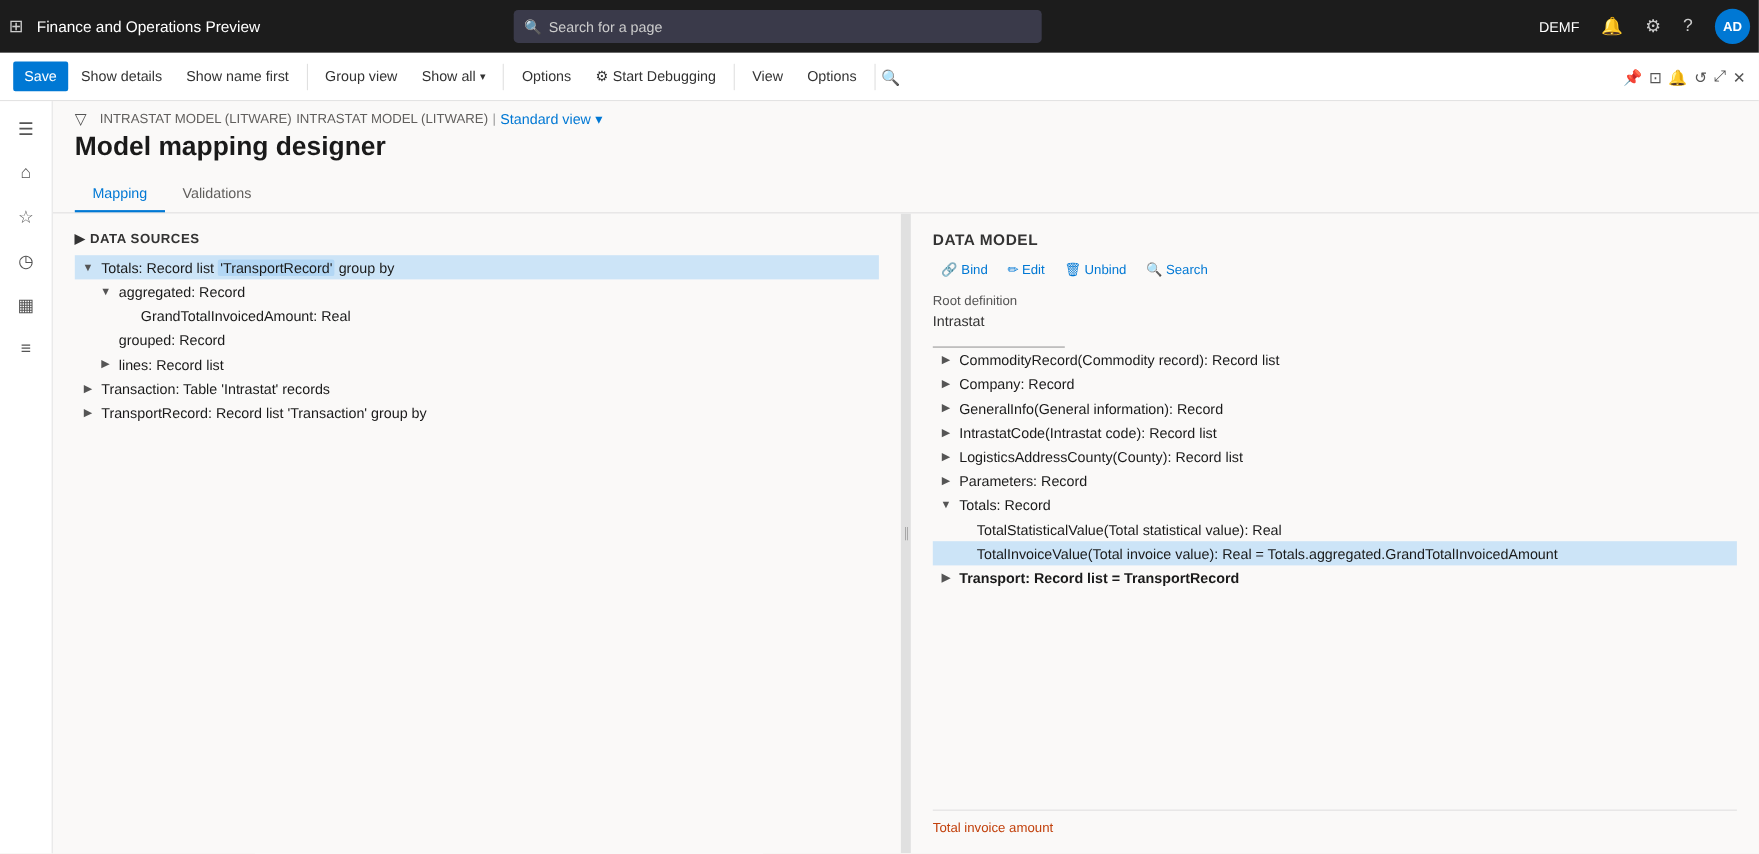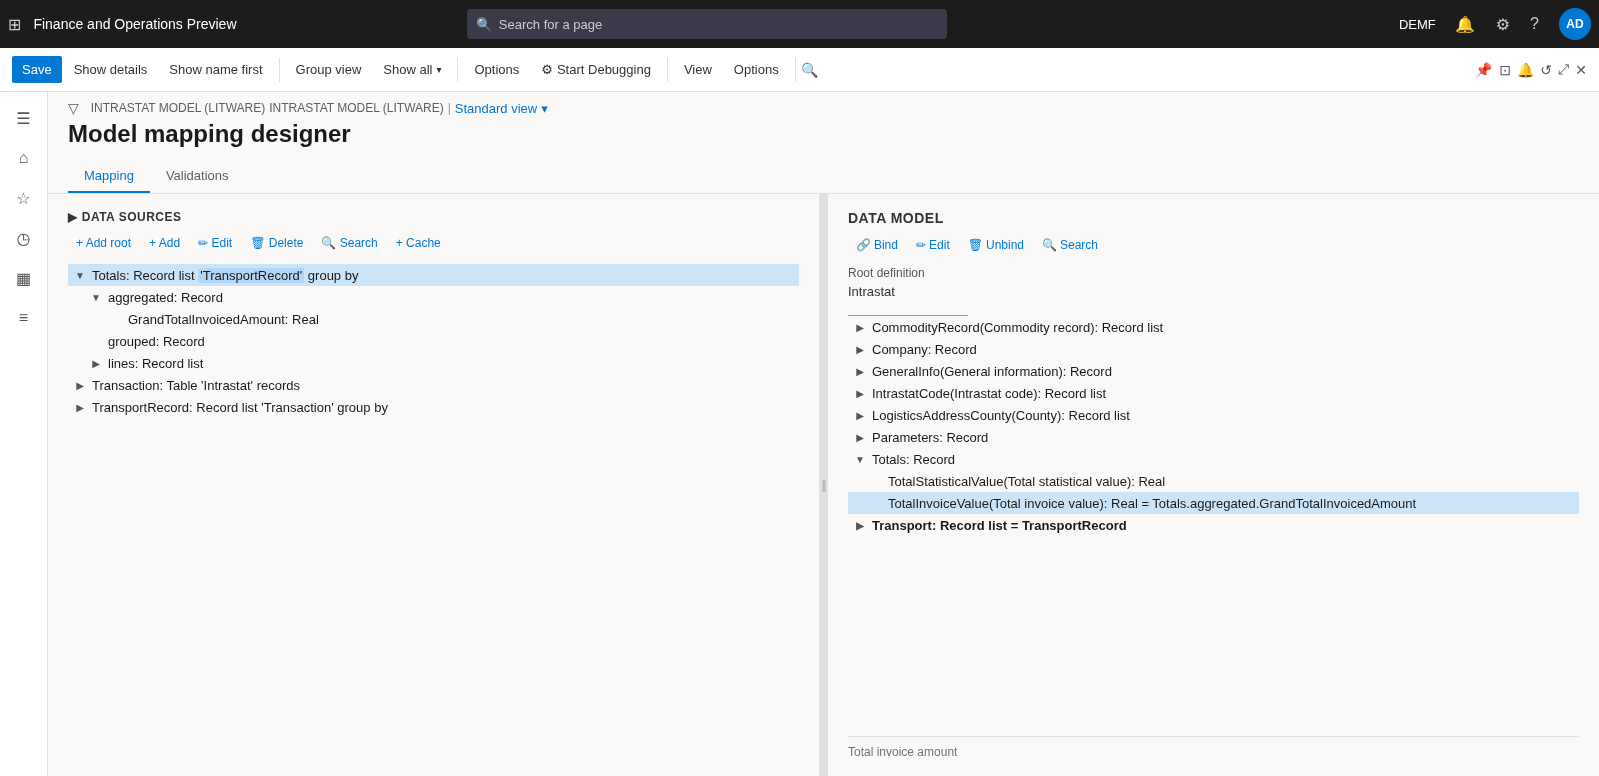--- a/index.html
+++ b/index.html
@@ -208,28 +208,20 @@
       <div class="tab">Validations</div>
     </div>
 
     <div class="designer-area">
 
       <div class="ds-panel">
         <div class="ds-header">
           <span style="cursor:pointer;">▶</span>
           <span>DATA SOURCES</span>
         </div>
-        <div class="ds-toolbar">
-          <button class="ds-btn">+ Add root</button>
-          <button class="ds-btn">+ Add</button>
-          <button class="ds-btn">✏ Edit</button>
-          <button class="ds-btn">🗑 Delete</button>
-          <button class="ds-btn">🔍 Search</button>
-          <button class="ds-btn">+ Cache</button>
-        </div>
 
         <div>
 
           <div class="tree-item selected" style="padding-left:4px;">
             <span class="tree-toggle">▼</span>
             <span>Totals: Record list <span class="highlight">'TransportRecord'</span> group by</span>
           </div>
 
           <div class="tree-item indent-1">
             <span class="tree-toggle">▼</span>
@@ -336,18 +328,18 @@
             <span>TotalInvoiceValue(Total invoice value): Real = Totals.aggregated.GrandTotalInvoicedAmount</span>
           </div>
 
           <div class="tree-item" style="padding-left:4px;font-weight:bold;">
             <span class="tree-toggle">▶</span>
             <span>Transport: Record list = TransportRecord</span>
           </div>
         </div>
 
         <div style="margin-top: auto; padding-top: 200px;">
-          <div style="border-top:1px solid #e0e0e0; padding-top:8px; font-size:12px; color:#737373;">Total invoice amount</div>
+          <div style="border-top:1px solid #e0e0e0; padding-top:8px; font-size:12px; color:#c2410c;">Total invoice amount</div>
         </div>
       </div>
     </div>
   </div>
 </div>
 
 </body></html>

